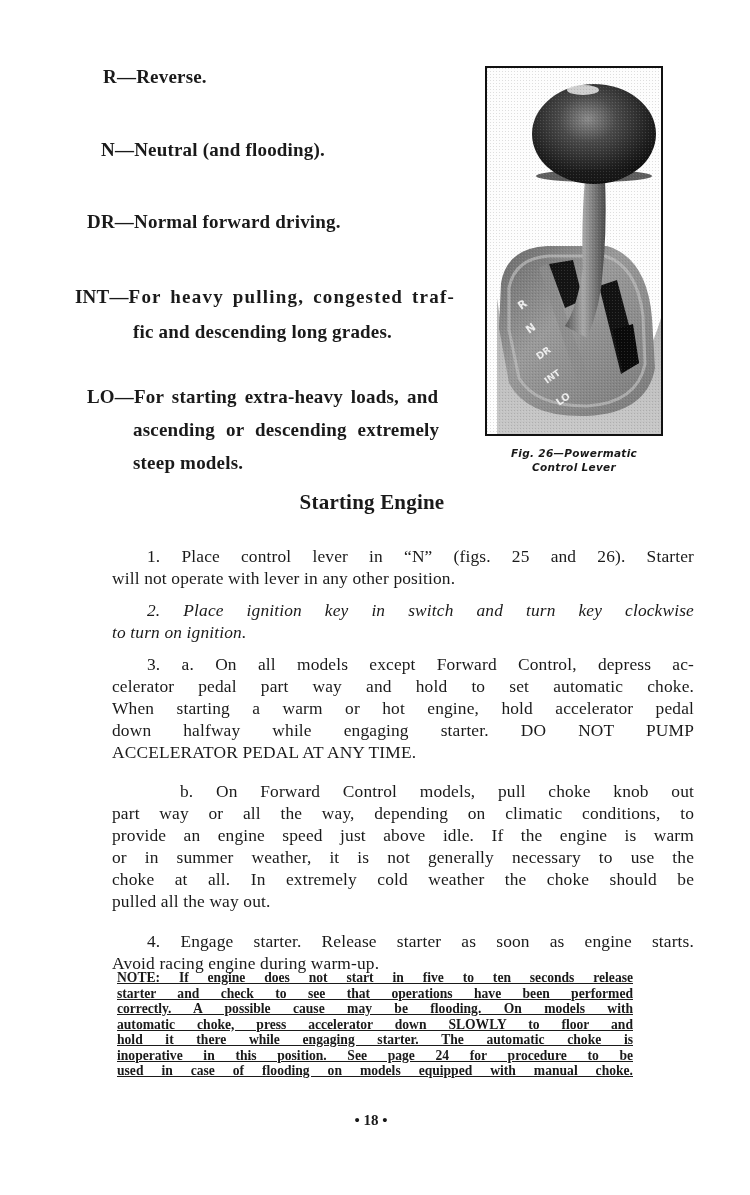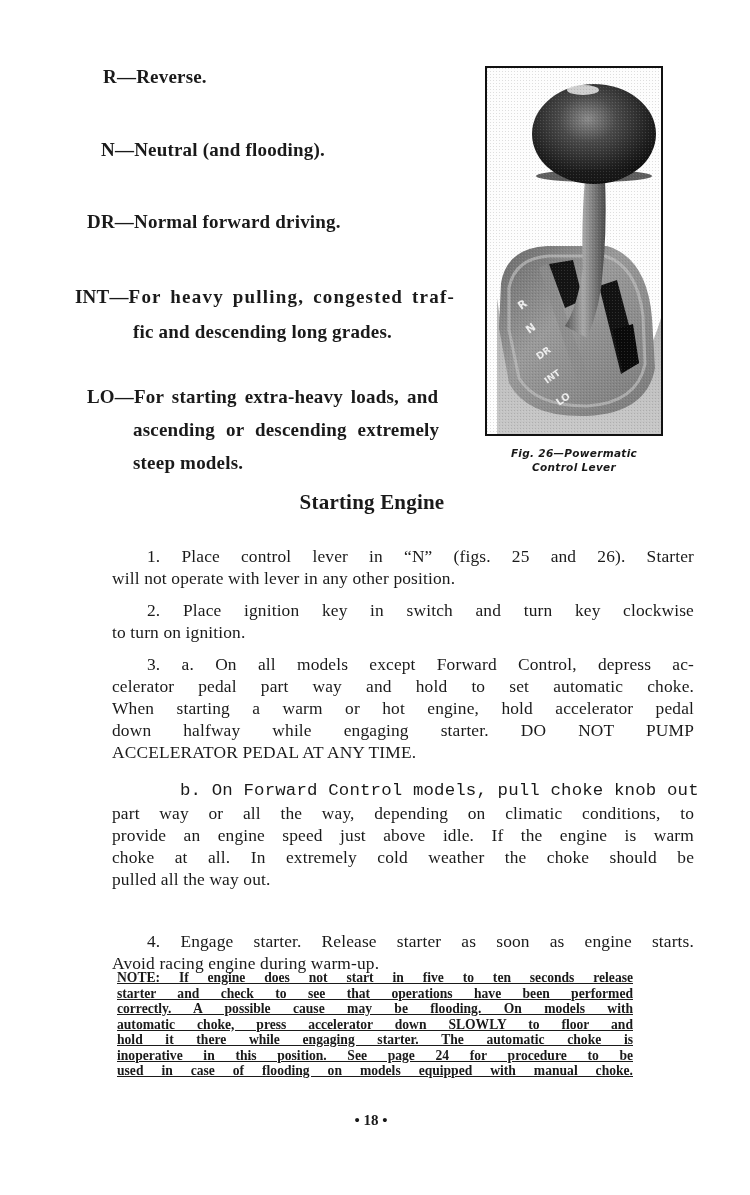--- a/index.html
+++ b/index.html
@@ -92,21 +92,21 @@
     .body-text .line {
       display: block;
       text-align: justify;
       text-align-last: justify;
       white-space: nowrap;
     }
     .body-text .line.last {
       text-align-last: left;
     }
     .body-text .line.indent { padding-left: 35px; }
-    .body-text .line.indent2 { padding-left: 68px; font-family: Liberation Mono, monospace; }
+    .body-text .line.indent2 { padding-left: 68px; }
 
     
     .note {
       position: absolute;
       left: 117px;
       width: 516px;
       top: 970px;
       font-weight: bold;
       font-size: 13.6px;
       line-height: 15.5px;
@@ -225,37 +225,38 @@
     <span>Control Lever</span>
   </div>
 
   <div class="section-title">Starting Engine</div>
 
   <div class="body-text" style="top:529px;">
     <span class="line indent">1. Place control lever in “N” (figs. 25 and 26). Starter</span>
     <span class="line last">will not operate with lever in any other position.</span>
   </div>
 
-  <div class="body-text" style="top:583px;">
+  <div class="body-text" style="top:583px;font-style:italic;">
     <span class="line indent">2. Place ignition key in switch and turn key clockwise</span>
     <span class="line last">to turn on ignition.</span>
   </div>
 
   <div class="body-text" style="top:637px;">
     <span class="line indent">3. a. On all models except Forward Control, depress ac-</span>
     <span class="line">celerator pedal part way and hold to set automatic choke.</span>
     <span class="line">When starting a warm or hot engine, hold accelerator pedal</span>
     <span class="line">down halfway while engaging starter. DO NOT PUMP</span>
     <span class="line last">ACCELERATOR PEDAL AT ANY TIME.</span>
   </div>
 
   <div class="body-text" style="top:764px;">
     <span class="line indent2">b. On Forward Control models, pull choke knob out</span>
     <span class="line">part way or all the way, depending on climatic conditions, to</span>
     <span class="line">provide an engine speed just above idle. If the engine is warm</span>
+    <span class="line">or in summer weather, it is not generally necessary to use the</span>
     <span class="line">choke at all. In extremely cold weather the choke should be</span>
     <span class="line last">pulled all the way out.</span>
   </div>
 
   <div class="body-text" style="top:914px;">
     <span class="line indent">4. Engage starter. Release starter as soon as engine starts.</span>
     <span class="line last">Avoid racing engine during warm-up.</span>
   </div>
 
   <div class="note">

